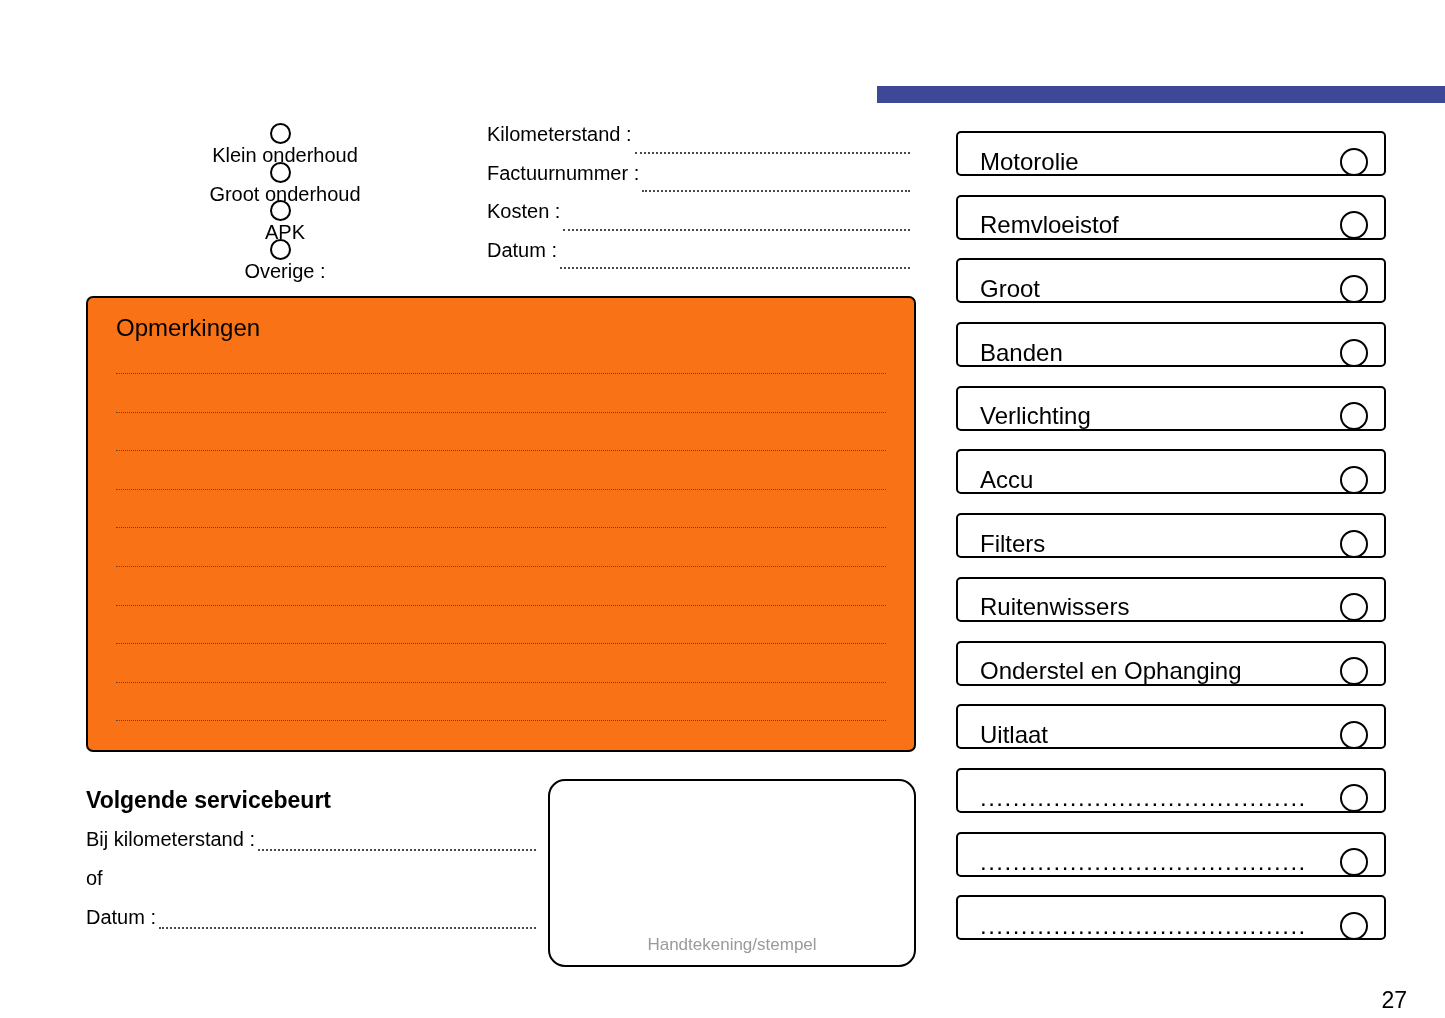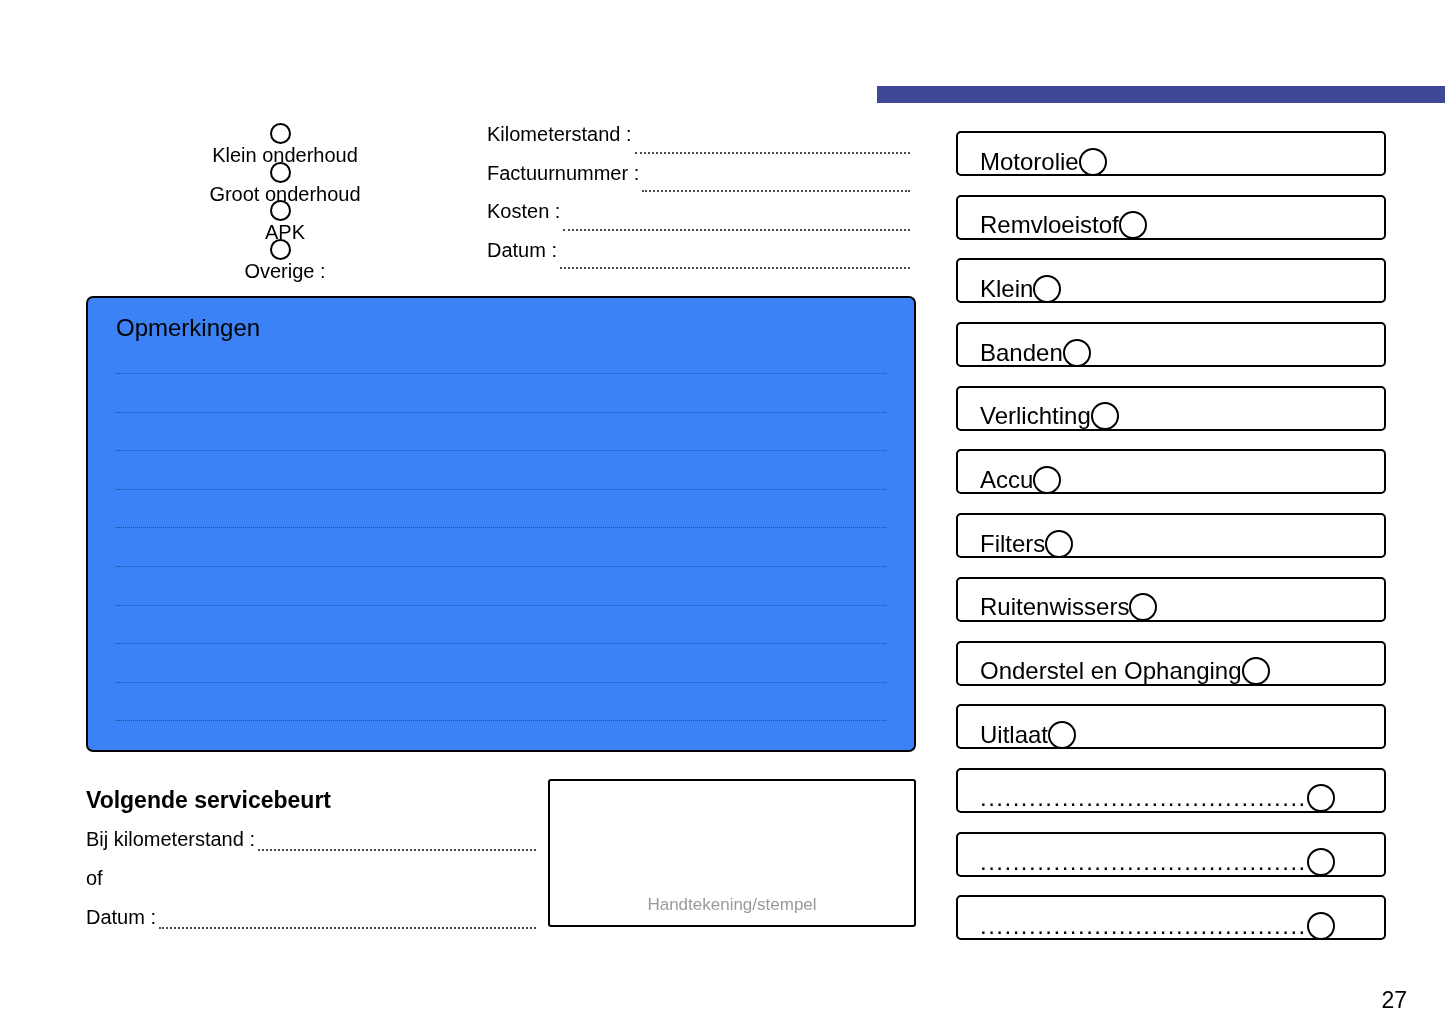--- a/index.html
+++ b/index.html
@@ -22,42 +22,42 @@
 
   
   .top-mid { position:absolute; left:487px; top:123px; width:423px; }
   .field-row { display:flex; align-items:flex-start; height:38.6px; }
   .field-label { font-size:20px; white-space:nowrap; }
   .dots { flex:1; height:0; border-bottom:2px dotted #4a4a4a;
     align-self:flex-end; margin-bottom:8px; margin-left:3px; }
 
   
   .remarks { position:absolute; left:86px; top:296px; width:830px; height:456px;
-    border:2px solid #000; border-radius:7px; padding:16px 28px 0 28px; background:#3b82f6; }
+    border:2px solid #000; border-radius:7px; padding:16px 28px 0 28px; background:#f97316; }
   .remarks-title { font-size:24px; height:30px; }
   .rline { height:38.6px; border-bottom:1.5px dotted #4a4a4a; }
   .rline.first { height:30px; }
 
   
   .next-service { position:absolute; left:86px; top:780px; width:450px; }
   .ns-title { font-size:23px; font-weight:bold; height:40px; display:flex; align-items:center; }
   .ns-row { display:flex; align-items:center; height:39px; }
   .ns-row .field-label { font-size:20px; }
 
   
-  .signature { position:absolute; left:548px; top:779px; width:368px; height:148px;
-    border:2px solid #000; border-radius:3px; background:#fff;
+  .signature { position:absolute; left:548px; top:779px; width:368px; height:188px;
+    border:2px solid #000; border-radius:17px; background:#fff;
     display:flex; align-items:flex-end; justify-content:center; }
   .signature .sig-label { color:#9a9a9a; font-size:17px; padding-bottom:10px; }
 
   
   .checklist { position:absolute; left:956px; top:131px; width:430px; }
   .chk-row { height:45px; border:2px solid #000; border-radius:5px; background:#fff;
     margin-bottom:18.7px; display:flex; align-items:center;
-    justify-content:flex-start; padding:16px 16px 0 22px; }
+    justify-content:space-between; padding:16px 16px 0 22px; }
   .chk-label { font-size:24px; white-space:nowrap; }
   .chk-dots { font-size:24px; letter-spacing:1.5px; white-space:nowrap; overflow:hidden; }
   .chk-circle { width:28px; height:28px; border:2.5px solid #000; border-radius:50%;
     flex:0 0 auto; background:#fff; }
 
   
   .page-number { position:absolute; right:38px; bottom:4px; font-size:23px; }
 </style>
 </head>
 <body>
@@ -139,21 +139,21 @@
 <aside class="checklist">
   <div class="chk-row">
     <span class="chk-label">Motorolie</span>
     <span class="chk-circle"></span>
   </div>
   <div class="chk-row">
     <span class="chk-label">Remvloeistof</span>
     <span class="chk-circle"></span>
   </div>
   <div class="chk-row">
-    <span class="chk-label">Klein</span>
+    <span class="chk-label">Groot</span>
     <span class="chk-circle"></span>
   </div>
   <div class="chk-row">
     <span class="chk-label">Banden</span>
     <span class="chk-circle"></span>
   </div>
   <div class="chk-row">
     <span class="chk-label">Verlichting</span>
     <span class="chk-circle"></span>
   </div>

